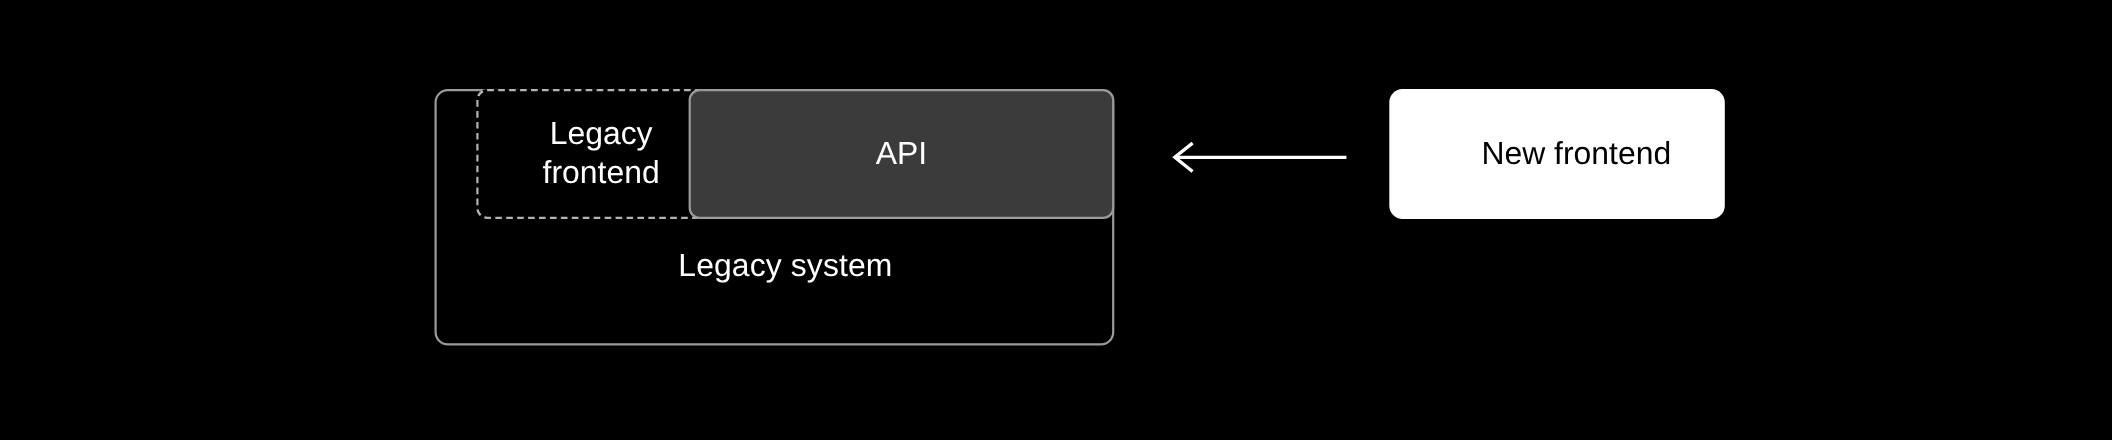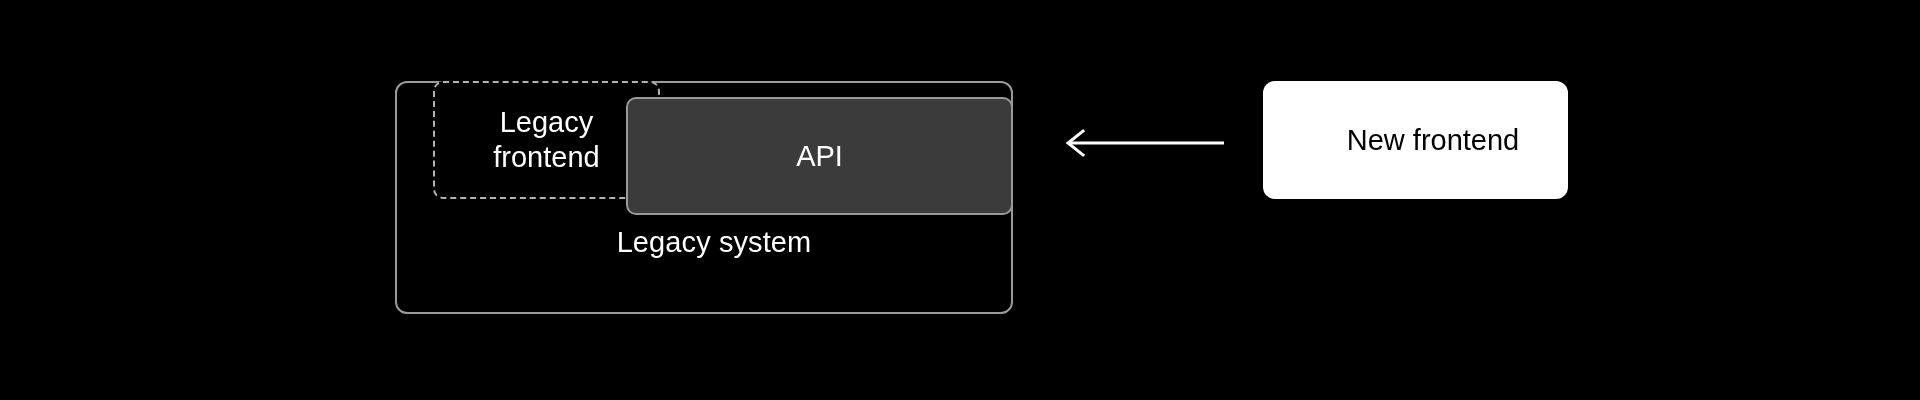--- a/index.html
+++ b/index.html
@@ -70,21 +70,21 @@
     font-size: 29px;
     line-height: 35px;
     text-align: center;
     white-space: pre-line;
   }
 
   
   .api-box {
     position: absolute;
     left: 626px;
-    top: 97px;
+    top: 81px;
     width: 387px;
     height: 118px;
     box-sizing: border-box;
     border: 2px solid #9a9a9a;
     border-radius: 10px;
     background: #3b3b3b;
     display: flex;
     align-items: center;
     justify-content: center;
   }

